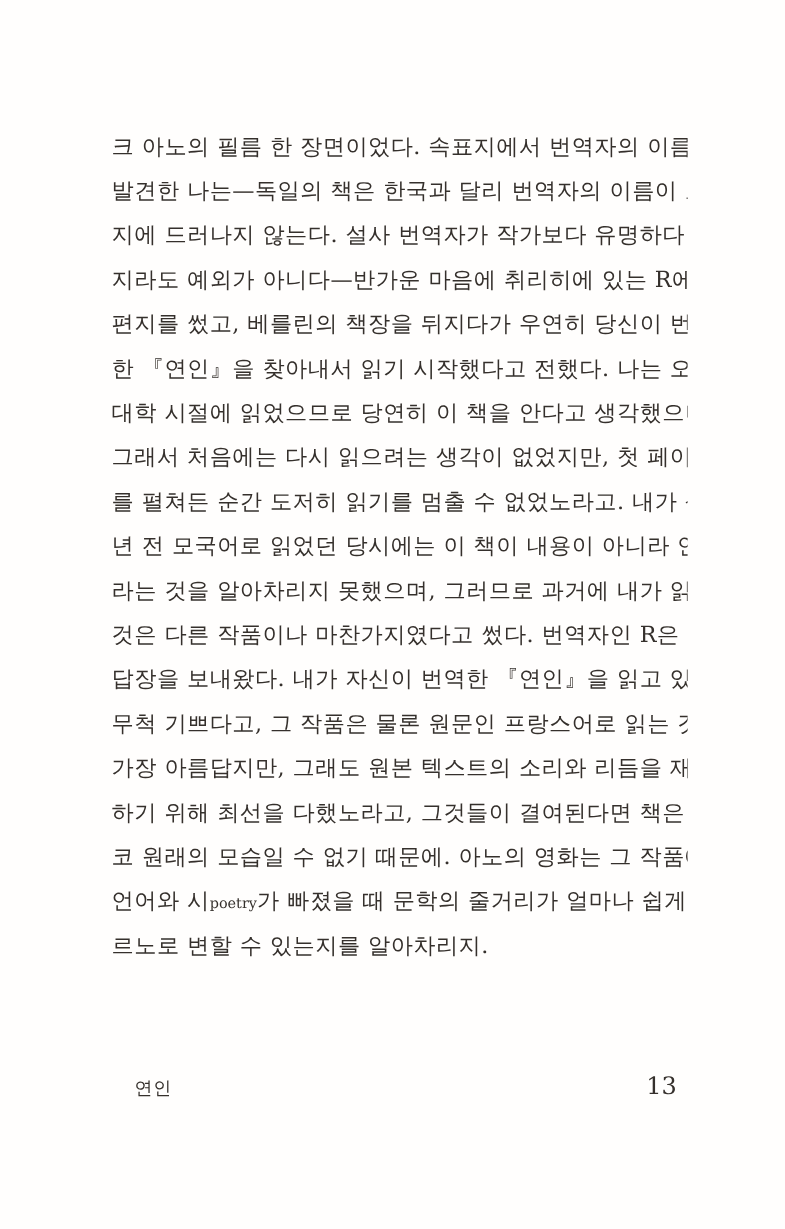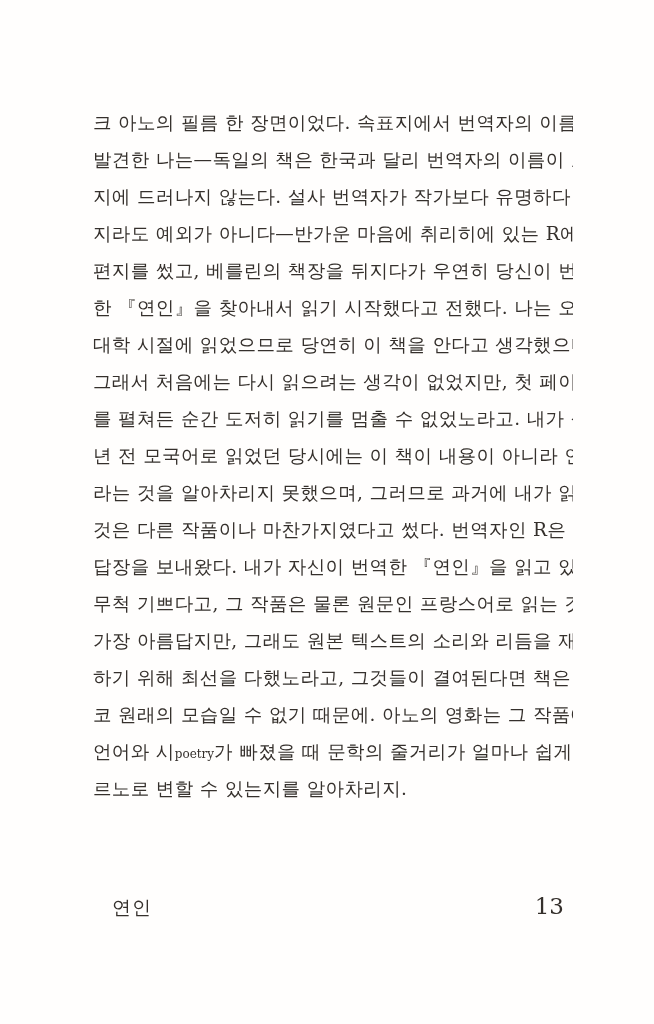--- a/index.html
+++ b/index.html
@@ -44,25 +44,25 @@
   .footer {
     position: absolute;
     left: 112px;
     top: 893px;
     width: 452px;
     display: flex;
     justify-content: space-between;
     align-items: baseline;
   }
   .running-title {
-    font-size: 19px;
+    font-size: 15px;
     letter-spacing: 0.05em;
   }
   .page-number {
-    font-size: 23px;
+    font-size: 20px;
   }
 </style>
 </head>
 <body>
 
 <div class="page">
 
   <div class="text-block">
       <div class="line">크 아노의 필름 한 장면이었다. 속표지에서 번역자의 이름을</div>
       <div class="line">발견한 나는—독일의 책은 한국과 달리 번역자의 이름이 표</div>

